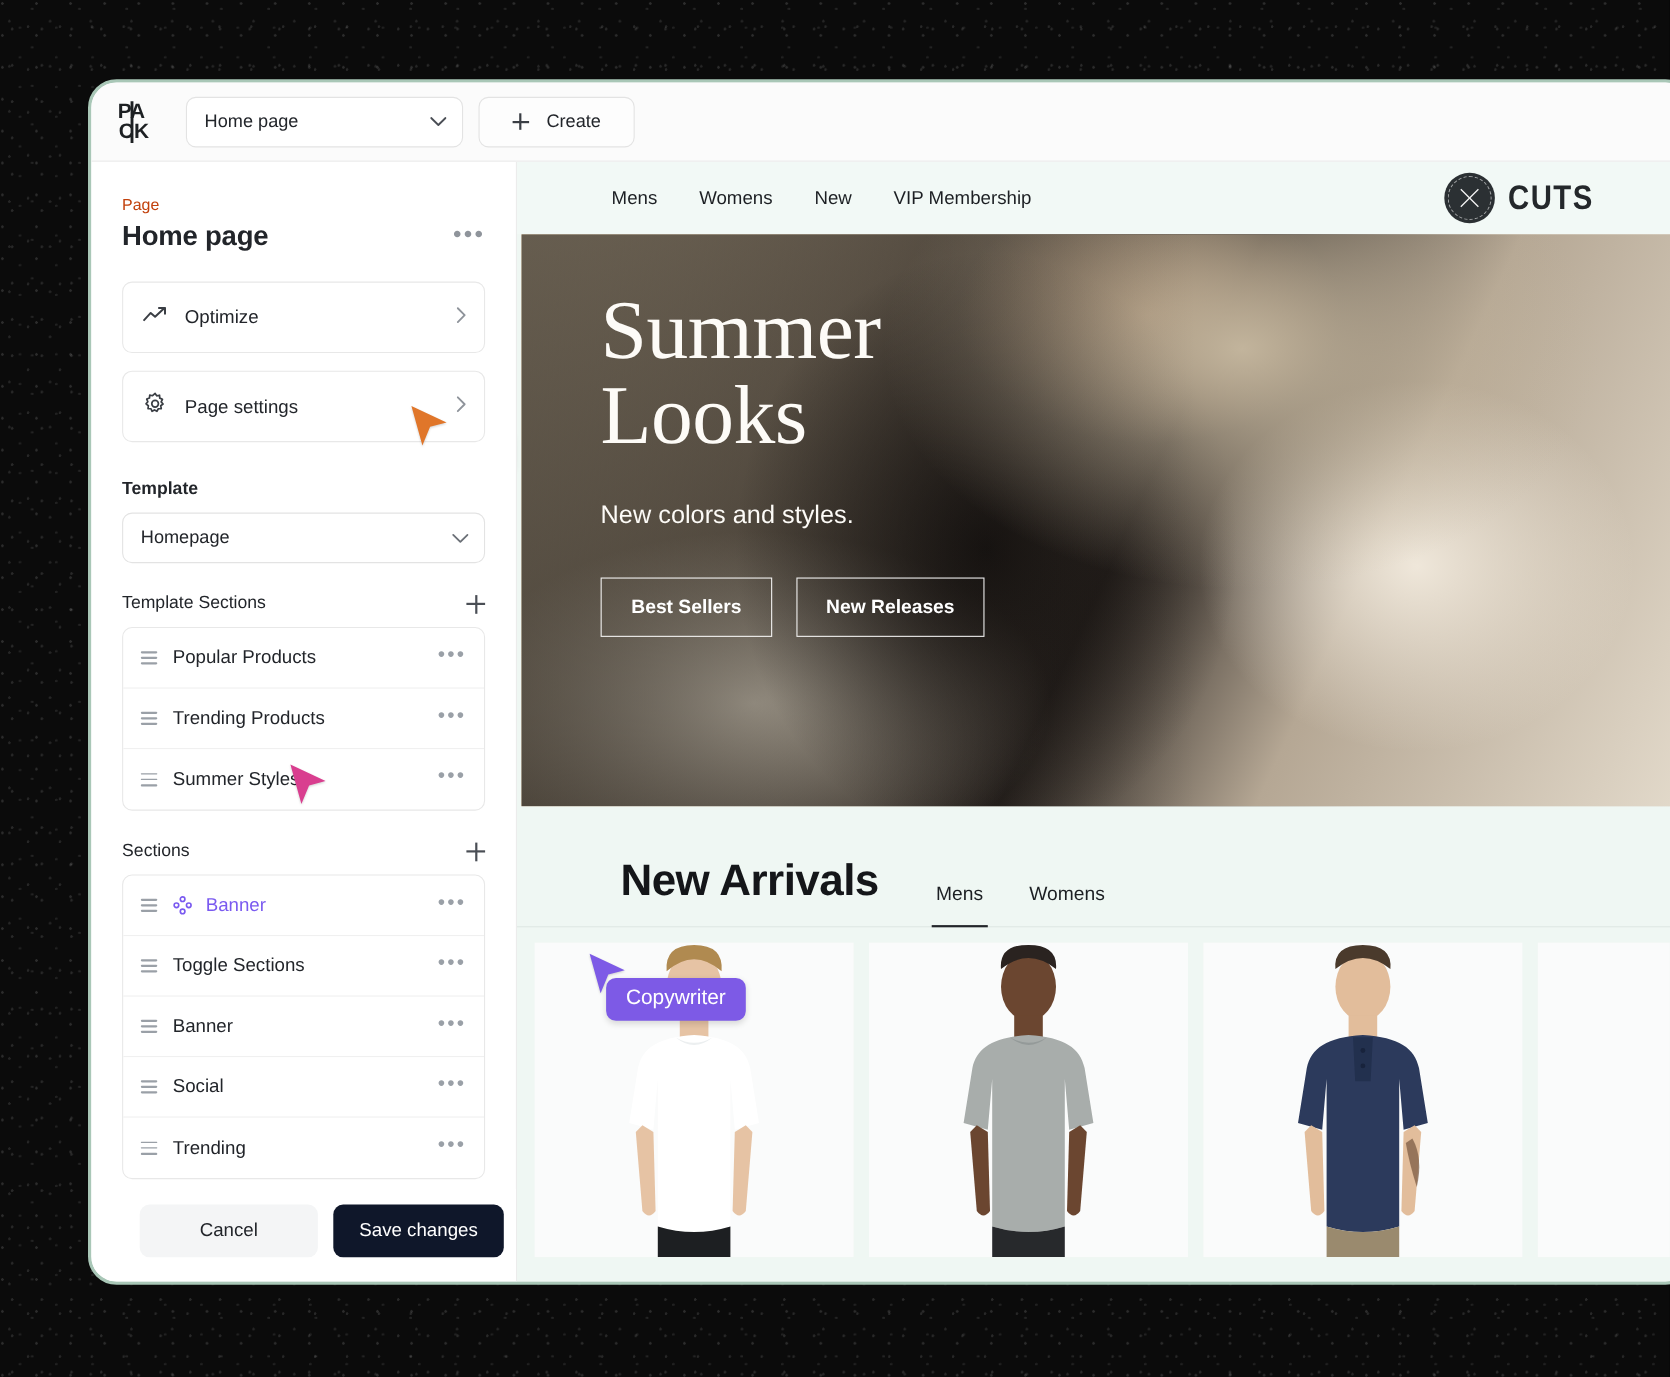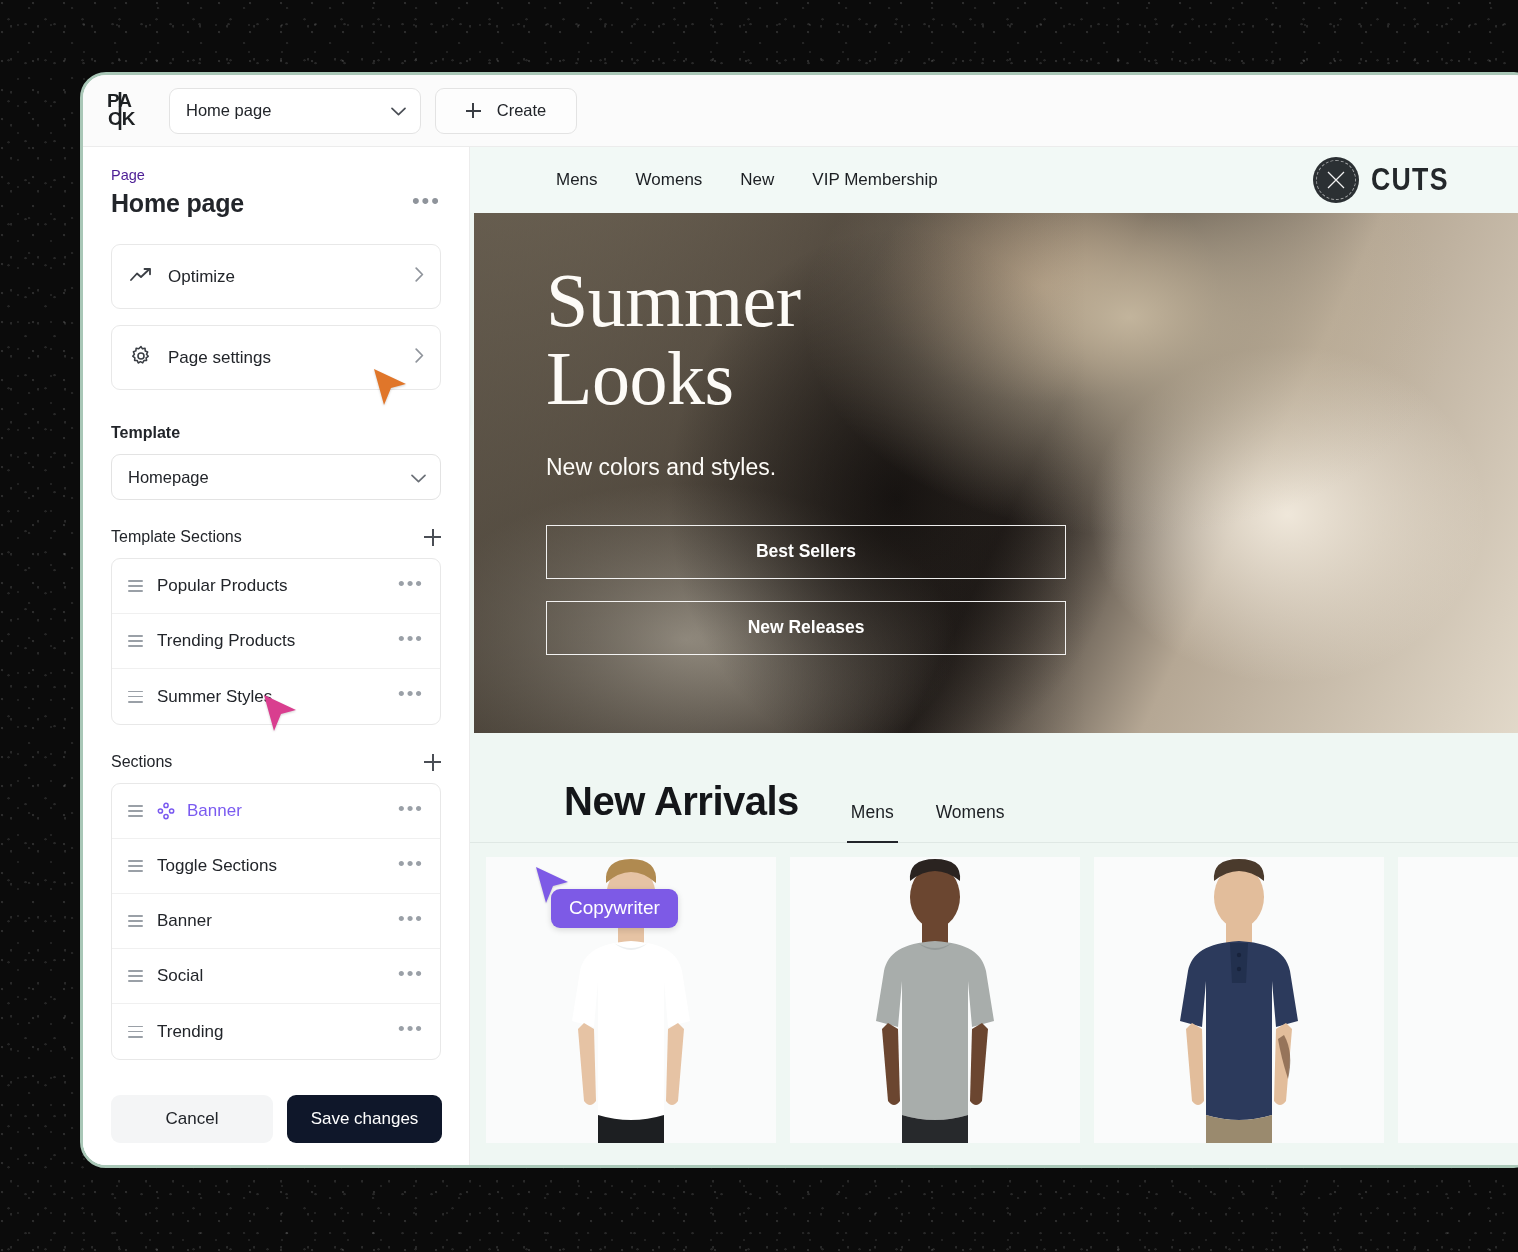--- a/index.html
+++ b/index.html
@@ -117,22 +117,22 @@
     background: #ffffff;
     border-right: 1px solid #ececec;
     z-index: 4;
     overflow: hidden;
   }
 
   .side-pad { padding: 0 28px; }
 
   .page-eyebrow {
     font-size: 14.5px;
-    color: #4c1d95;
-    margin-top: 20px;
+    color: #c2410c;
+    margin-top: 32px;
   }
   .page-title-row {
     display: flex; align-items: center; justify-content: space-between;
     margin-top: 6px;
   }
   .page-title {
     font-size: 25px;
     font-weight: 700;
     color: #22252a;
     letter-spacing: -.2px;
@@ -217,21 +217,21 @@
   .list-row .nm { font-size: 17px; color: #22252a; flex: 1; }
   .list-row.accent .nm { color: #7a5af0; }
   .row-dots {
     color: #9aa0a7; font-size: 19px; letter-spacing: 2px; line-height: 8px; padding-bottom: 5px;
   }
   .sec-icon { width: 18px; height: 18px; flex:0 0 auto; margin-right: -2px; }
 
   
   #side-footer {
     position: absolute;
-    left: 0; bottom: 0;
+    left: 16px; bottom: 0;
     width: 387px;
     padding: 14px 28px 22px 28px;
     background: #ffffff;
     display: flex;
     gap: 14px;
   }
   .btn-cancel {
     flex: 0 0 162px;
     height: 48px;
     border-radius: 9px;
@@ -342,21 +342,21 @@
     line-height: 1.03;
     font-weight: 400;
     color: #fdfbf7;
     letter-spacing: -.5px;
   }
   .hero-sub {
     margin-top: 36px;
     font-size: 23px;
     color: #fdfbf7;
   }
-  .hero-btns { margin-top: 44px; display: flex; gap: 22px; flex-direction: column; }
+  .hero-btns { margin-top: 44px; display: flex; gap: 22px; }
   .hero-btn {
     min-width: 156px;
     height: 54px;
     border: 1.5px solid rgba(255,255,255,.92);
     background: transparent;
     color: #ffffff;
     font-size: 17.5px;
     font-weight: 700;
     display: flex; align-items: center; justify-content: center;
     padding: 0 26px;

